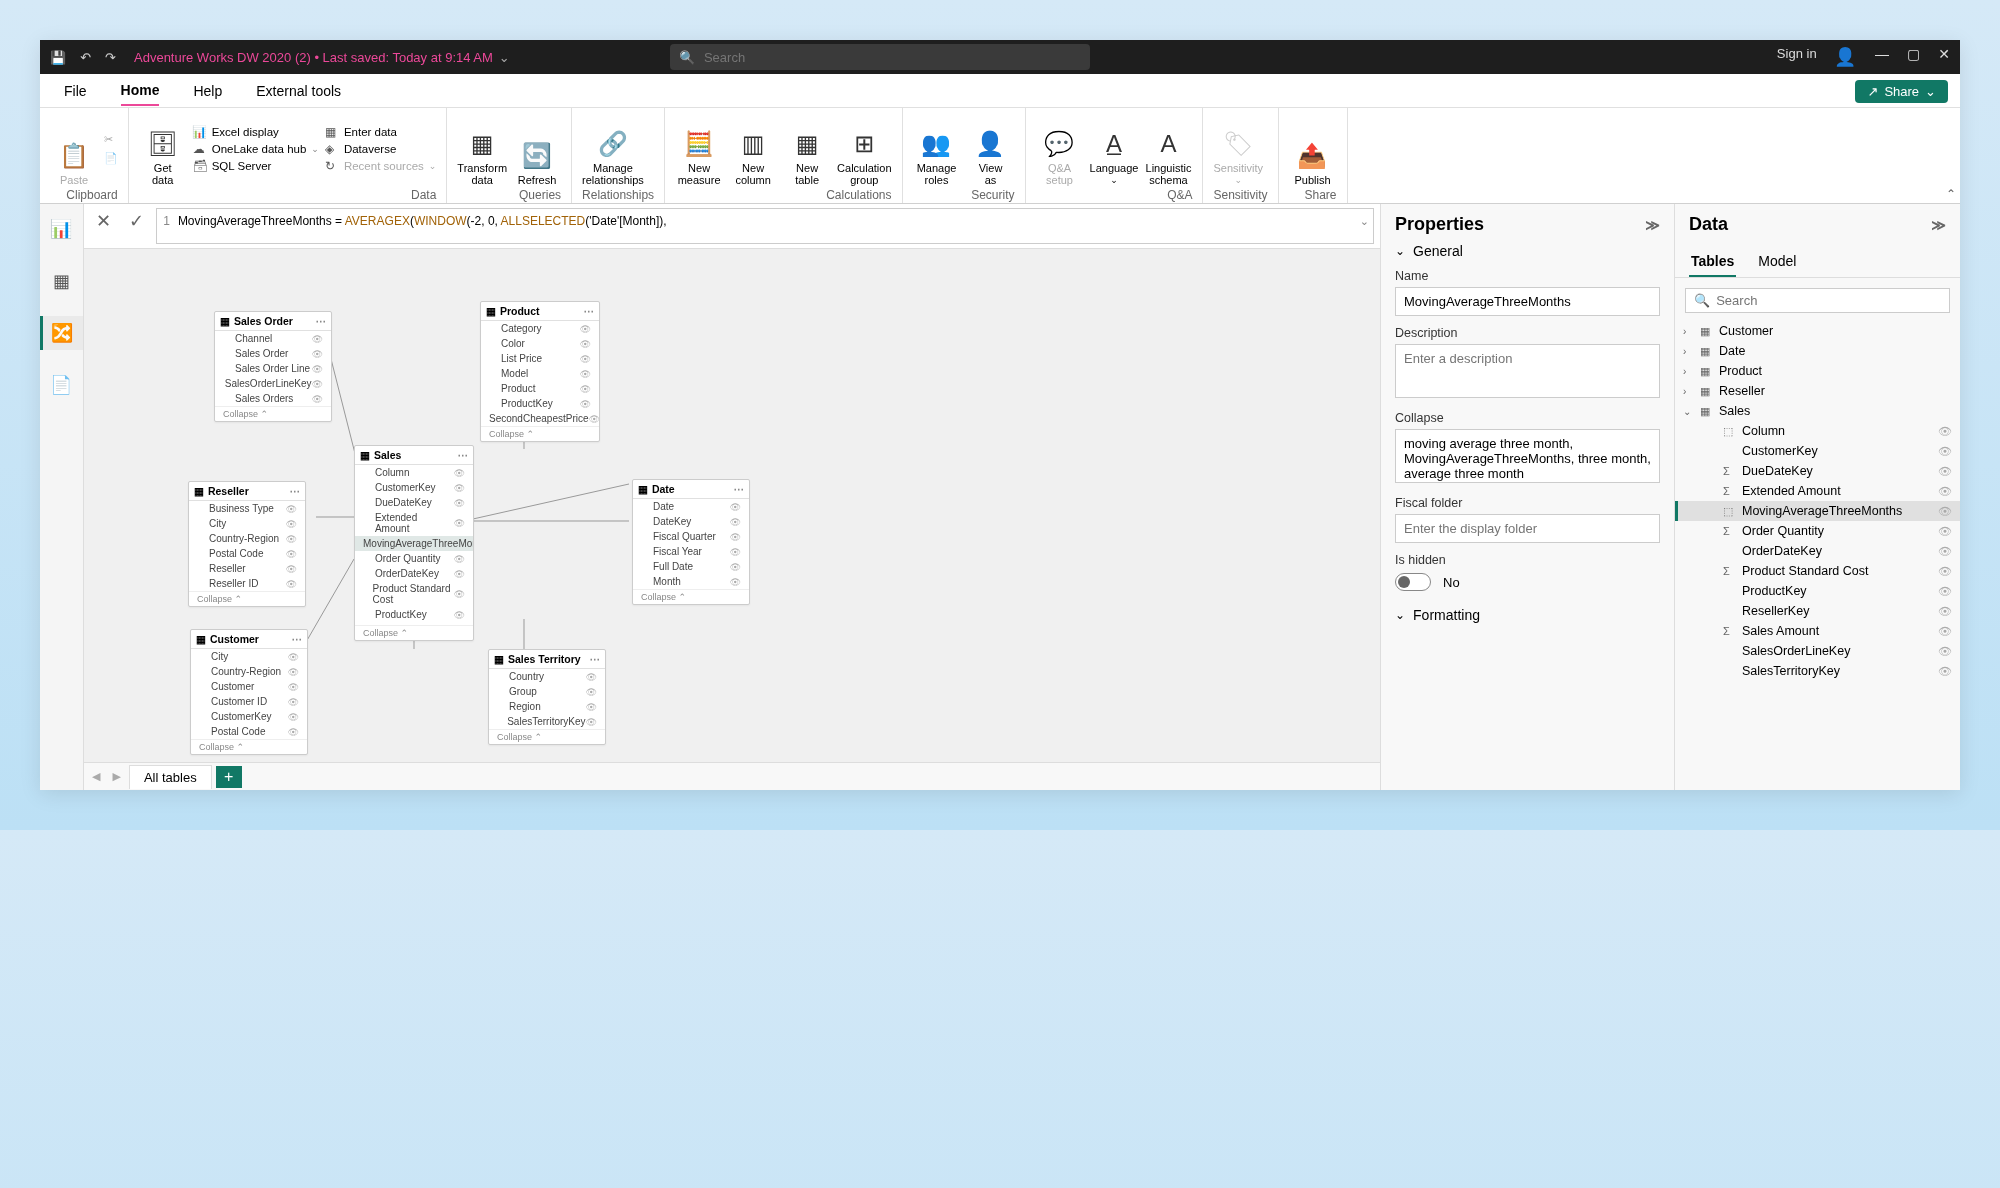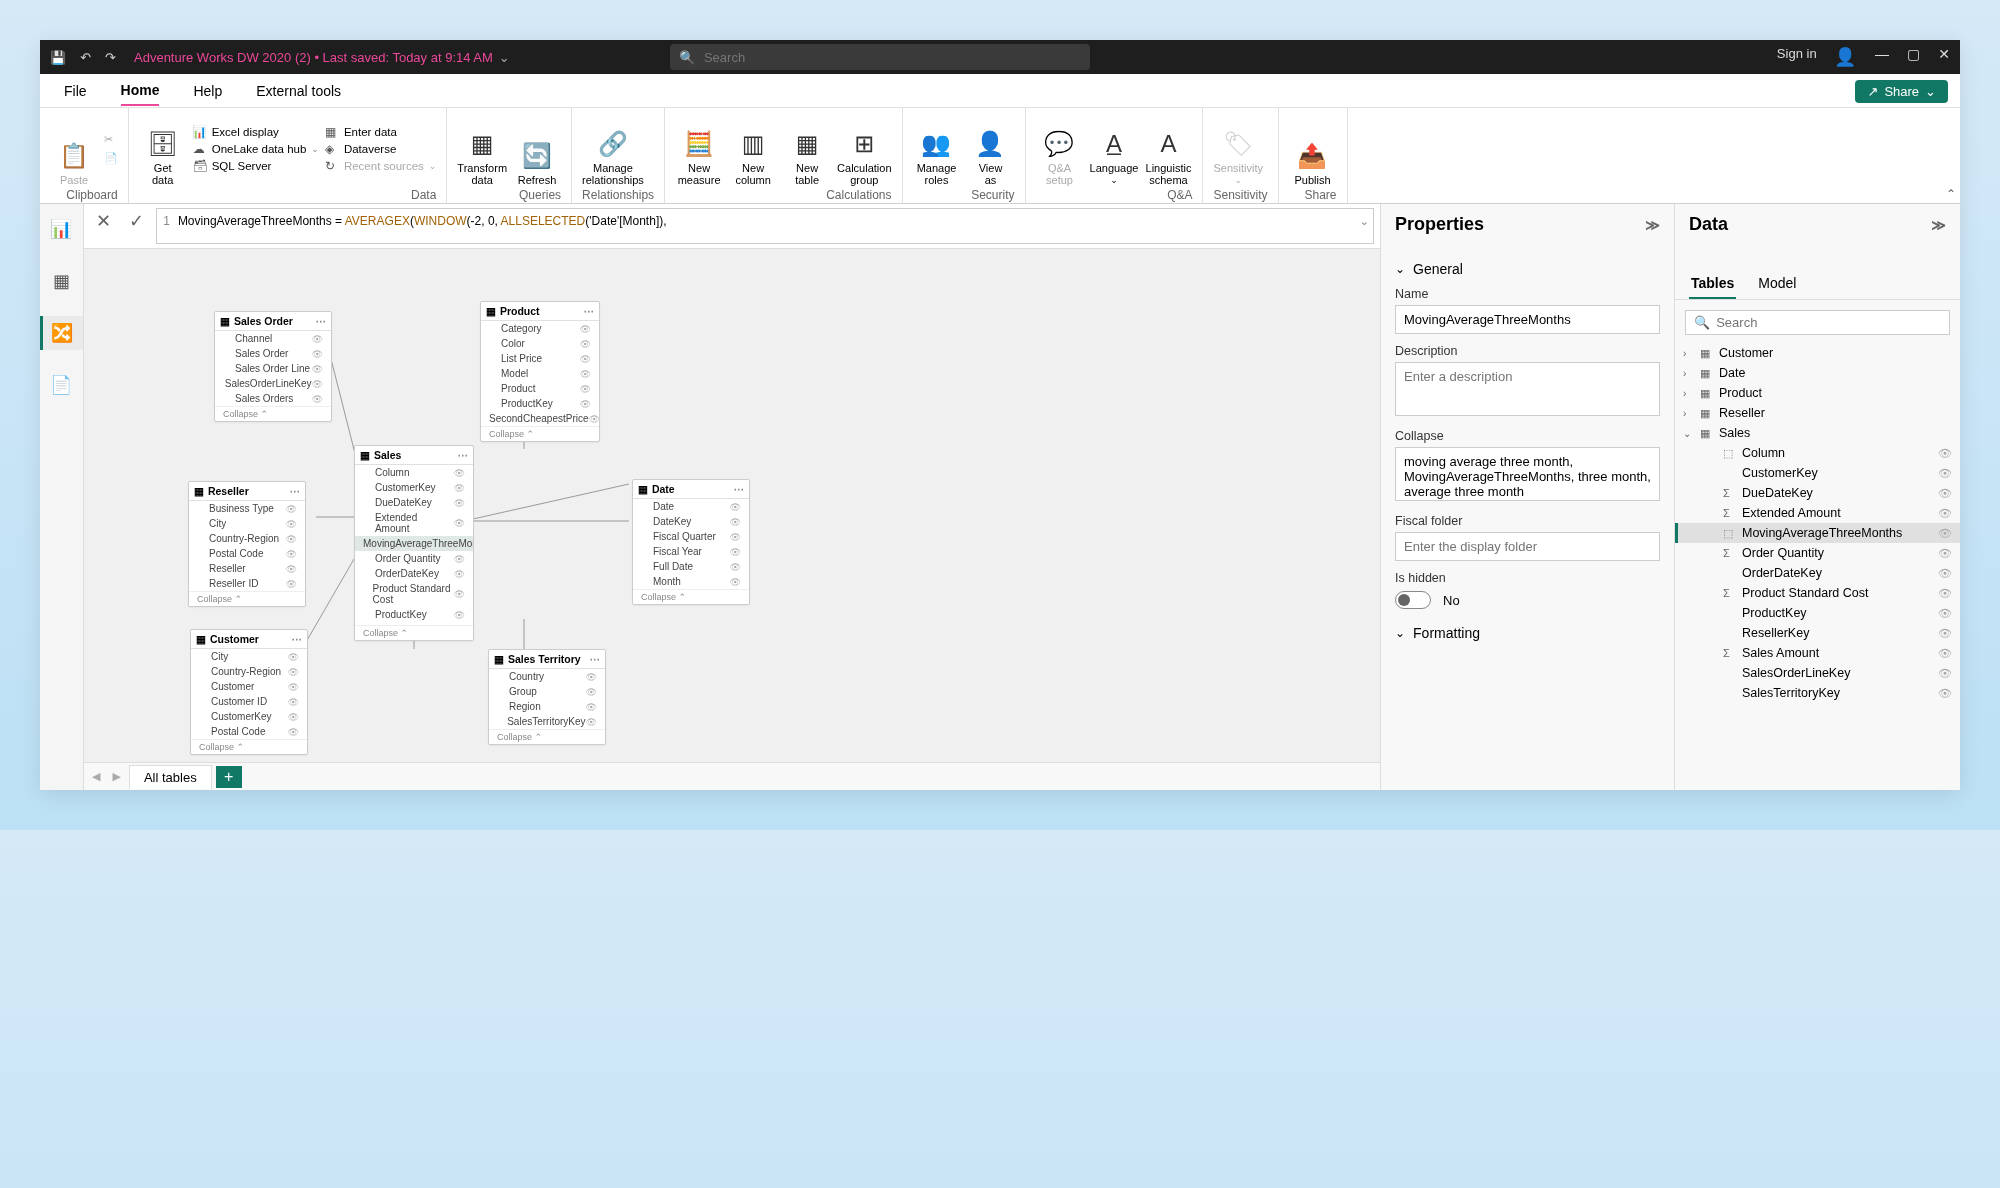--- a/index.html
+++ b/index.html
@@ -57,21 +57,21 @@
 .tc-collapse { padding: 2px 8px; color: #888; border-top: 1px solid #eee; cursor: pointer; font-size: 9px; }
 svg.connections { position: absolute; top: 0; left: 0; width: 100%; height: 100%; pointer-events: none; }
 svg.connections line { stroke: #999; stroke-width: 1; }
 
 .tabbar { height: 28px; background: #f8f8f8; border-top: 1px solid #ddd; display: flex; align-items: center; padding: 0 4px; gap: 4px; }
 .tabbar .navbtn { font-size: 11px; color: #aaa; padding: 0 4px; cursor: pointer; }
 .tabbar .tab { padding: 4px 14px; background: #fff; border: 1px solid #ddd; border-bottom: none; font-size: 13px; cursor: pointer; }
 .tabbar .addtab { background: #117865; color: #fff; width: 26px; height: 22px; display: flex; align-items: center; justify-content: center; font-size: 16px; cursor: pointer; }
 
 .props { width: 294px; background: #f8f8f8; border-left: 1px solid #ddd; padding: 10px 14px; overflow-y: auto; font-size: 13px; }
-.panel-head { font-size: 18px; font-weight: 600; display: flex; justify-content: space-between; align-items: center; margin-bottom: 26px; }
+.panel-head { font-size: 18px; font-weight: 600; display: flex; justify-content: space-between; align-items: center; margin-bottom: 4px; }
 .panel-head .coll { font-size: 14px; color: #666; cursor: pointer; }
 .section-head { display: flex; align-items: center; gap: 8px; font-size: 14px; margin: 8px 0; cursor: pointer; }
 .section-head .chev { font-size: 12px; }
 .field-label { font-size: 12.5px; margin-top: 10px; margin-bottom: 4px; color: #333; }
 .field-input { width: 100%; border: 1px solid #ccc; background: #fff; padding: 6px 8px; font-size: 13px; }
 textarea.field-input { height: 54px; resize: none; }
 .toggle-row { display: flex; align-items: center; gap: 12px; margin-top: 6px; }
 .toggle { width: 36px; height: 18px; border: 1px solid #888; border-radius: 10px; position: relative; background: #fff; cursor: pointer; }
 .toggle::after { content: ""; width: 12px; height: 12px; background: #666; border-radius: 50%; position: absolute; left: 2px; top: 2px; }
 

